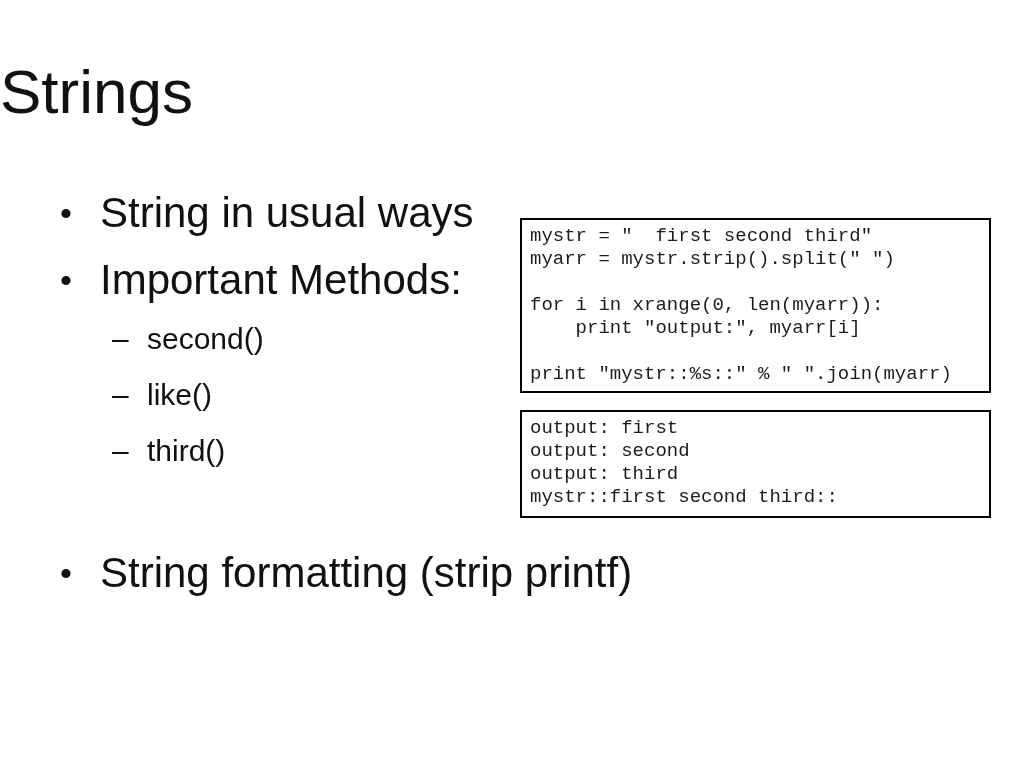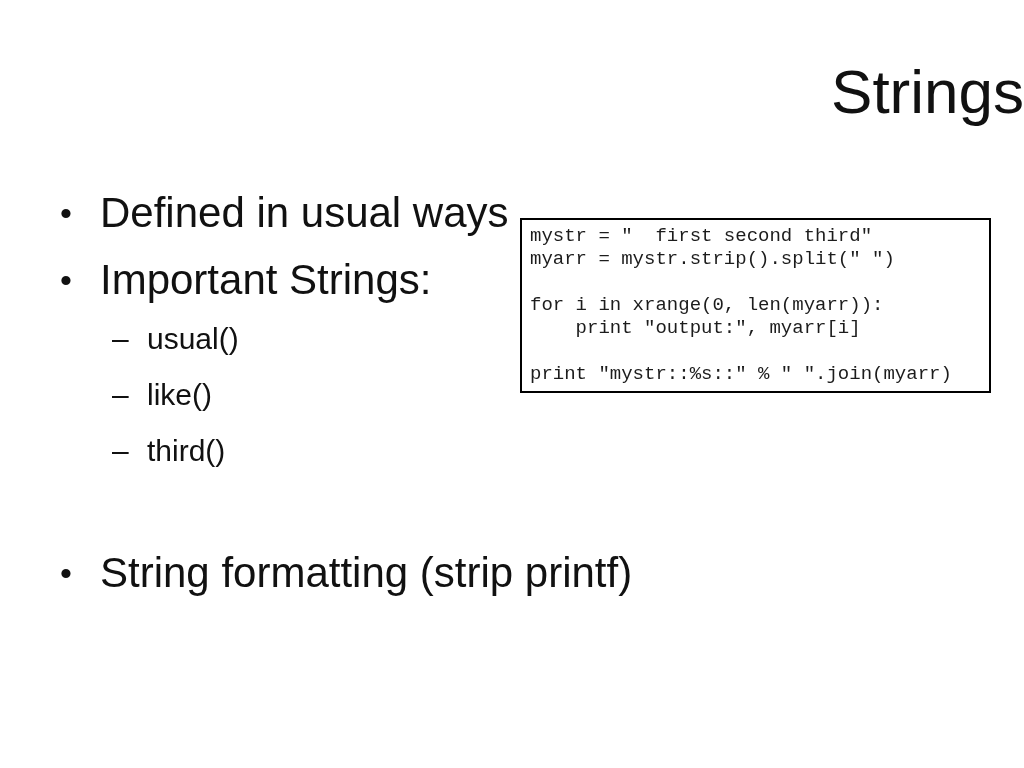--- a/index.html
+++ b/index.html
@@ -14,21 +14,21 @@
     background: #ffffff;
     color: #000000;
     font-family: "Liberation Sans", sans-serif;
     overflow: hidden;
   }
   .slide-title {
     position: absolute;
     top: 56px;
     left: 0;
     width: 100%;
-    text-align: right;
+    text-align: left;
     font-size: 62px;
     line-height: 72px;
     font-weight: 400;
     color: #111111;
   }
   .bullet-row {
     position: absolute;
     display: flex;
     align-items: flex-start;
     color: #111111;
@@ -82,31 +82,31 @@
 </style>
 </head>
 <body>
 
 <div class="slide">
 
   <div class="slide-title">Strings</div>
 
   <div class="bullet-row level1 row-b1">
     <span class="marker">•</span>
-    <span class="text">Defined in usual ways</span>
+    <span class="text">String in usual ways</span>
   </div>
 
   <div class="bullet-row level1 row-b2">
     <span class="marker">•</span>
-    <span class="text">Important Strings:</span>
+    <span class="text">Important Methods:</span>
   </div>
 
   <div class="bullet-row level2 row-s1">
     <span class="marker">–</span>
-    <span class="text">usual()</span>
+    <span class="text">second()</span>
   </div>
 
   <div class="bullet-row level2 row-s2">
     <span class="marker">–</span>
     <span class="text">like()</span>
   </div>
 
   <div class="bullet-row level2 row-s3">
     <span class="marker">–</span>
     <span class="text">third()</span>
@@ -120,14 +120,20 @@
   <div class="codebox codebox-listing">
     <pre>mystr = "  first second third"
 myarr = mystr.strip().split(" ")
 
 for i in xrange(0, len(myarr)):
     print "output:", myarr[i]
 
 print "mystr::%s::" % " ".join(myarr)</pre>
   </div>
 
+  <div class="codebox codebox-output">
+    <pre>output: first
+output: second
+output: third
+mystr::first second third::</pre>
+  </div>
 
 </div>
 
 </body></html>

